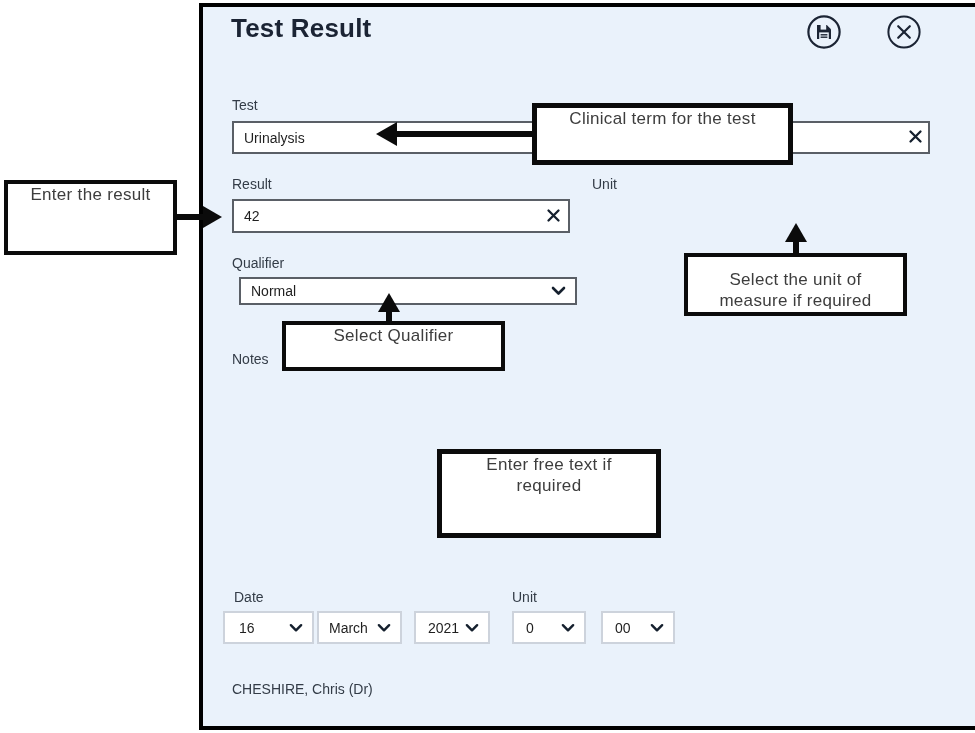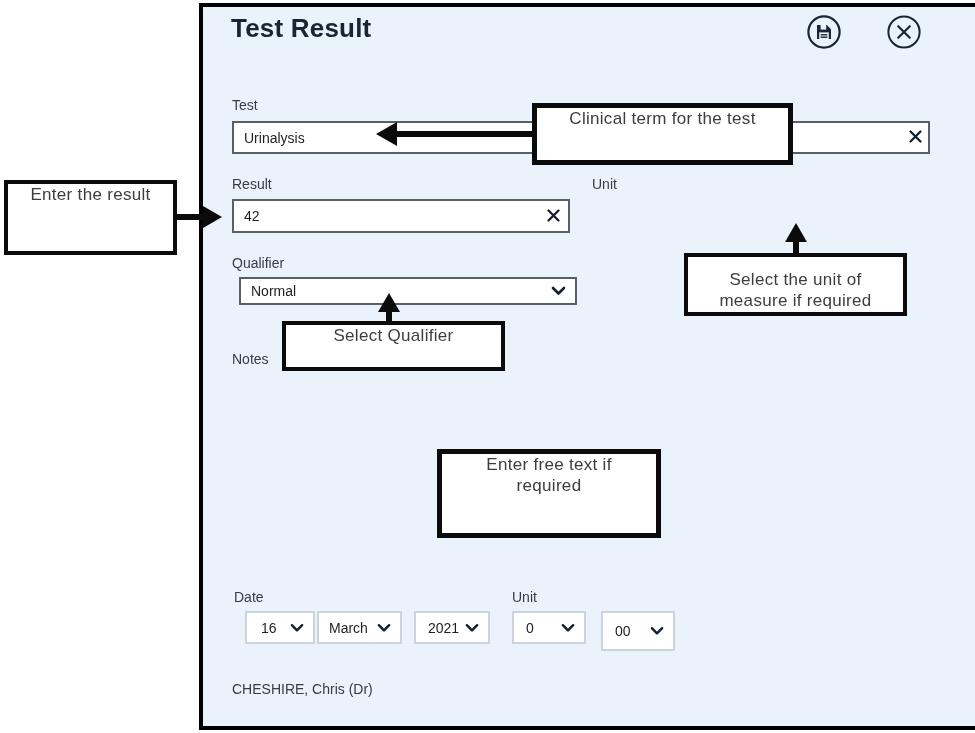--- a/index.html
+++ b/index.html
@@ -106,21 +106,21 @@
     <span class="chev">
       <svg width="15" height="10" viewBox="0 0 15 10">
         <path d="M2 2 L7.5 7.5 L13 2" fill="none" stroke="#15202E" stroke-width="2.6" stroke-linecap="round" stroke-linejoin="round"></path>
       </svg>
     </span>
   </div>
 
   <div class="field-label" style="left:29px; top:344px;">Notes</div>
 
   <div class="field-label" style="left:31px; top:582px;">Date</div>
-  <div class="select-box select-sm" style="left:42px; top:604px; width:70px; height:33px;">
+  <div class="select-box select-sm" style="left:20px; top:604px; width:91px; height:33px;">
     <span>16</span>
     <span class="chev">
       <svg width="14" height="10" viewBox="0 0 15 10">
         <path d="M2 2 L7.5 7.5 L13 2" fill="none" stroke="#15202E" stroke-width="2.6" stroke-linecap="round" stroke-linejoin="round"></path>
       </svg>
     </span>
   </div>
   <div class="select-box select-sm" style="left:114px; top:604px; width:85px; height:33px; padding-left:10px;">
     <span>March</span>
     <span class="chev">
@@ -140,21 +140,21 @@
 
   <div class="field-label" style="left:309px; top:582px;">Unit</div>
   <div class="select-box select-sm" style="left:309px; top:604px; width:74px; height:33px; padding-left:12px;">
     <span>0</span>
     <span class="chev">
       <svg width="14" height="10" viewBox="0 0 15 10">
         <path d="M2 2 L7.5 7.5 L13 2" fill="none" stroke="#15202E" stroke-width="2.6" stroke-linecap="round" stroke-linejoin="round"></path>
       </svg>
     </span>
   </div>
-  <div class="select-box select-sm" style="left:398px; top:604px; width:74px; height:40px; padding-left:12px;text-align:right;">
+  <div class="select-box select-sm" style="left:398px; top:604px; width:74px; height:33px; padding-left:12px;text-align:right;">
     <span>00</span>
     <span class="chev">
       <svg width="14" height="10" viewBox="0 0 15 10">
         <path d="M2 2 L7.5 7.5 L13 2" fill="none" stroke="#15202E" stroke-width="2.6" stroke-linecap="round" stroke-linejoin="round"></path>
       </svg>
     </span>
   </div>
 
   <div class="clinician">CHESHIRE, Chris (Dr)</div>
 </div>

